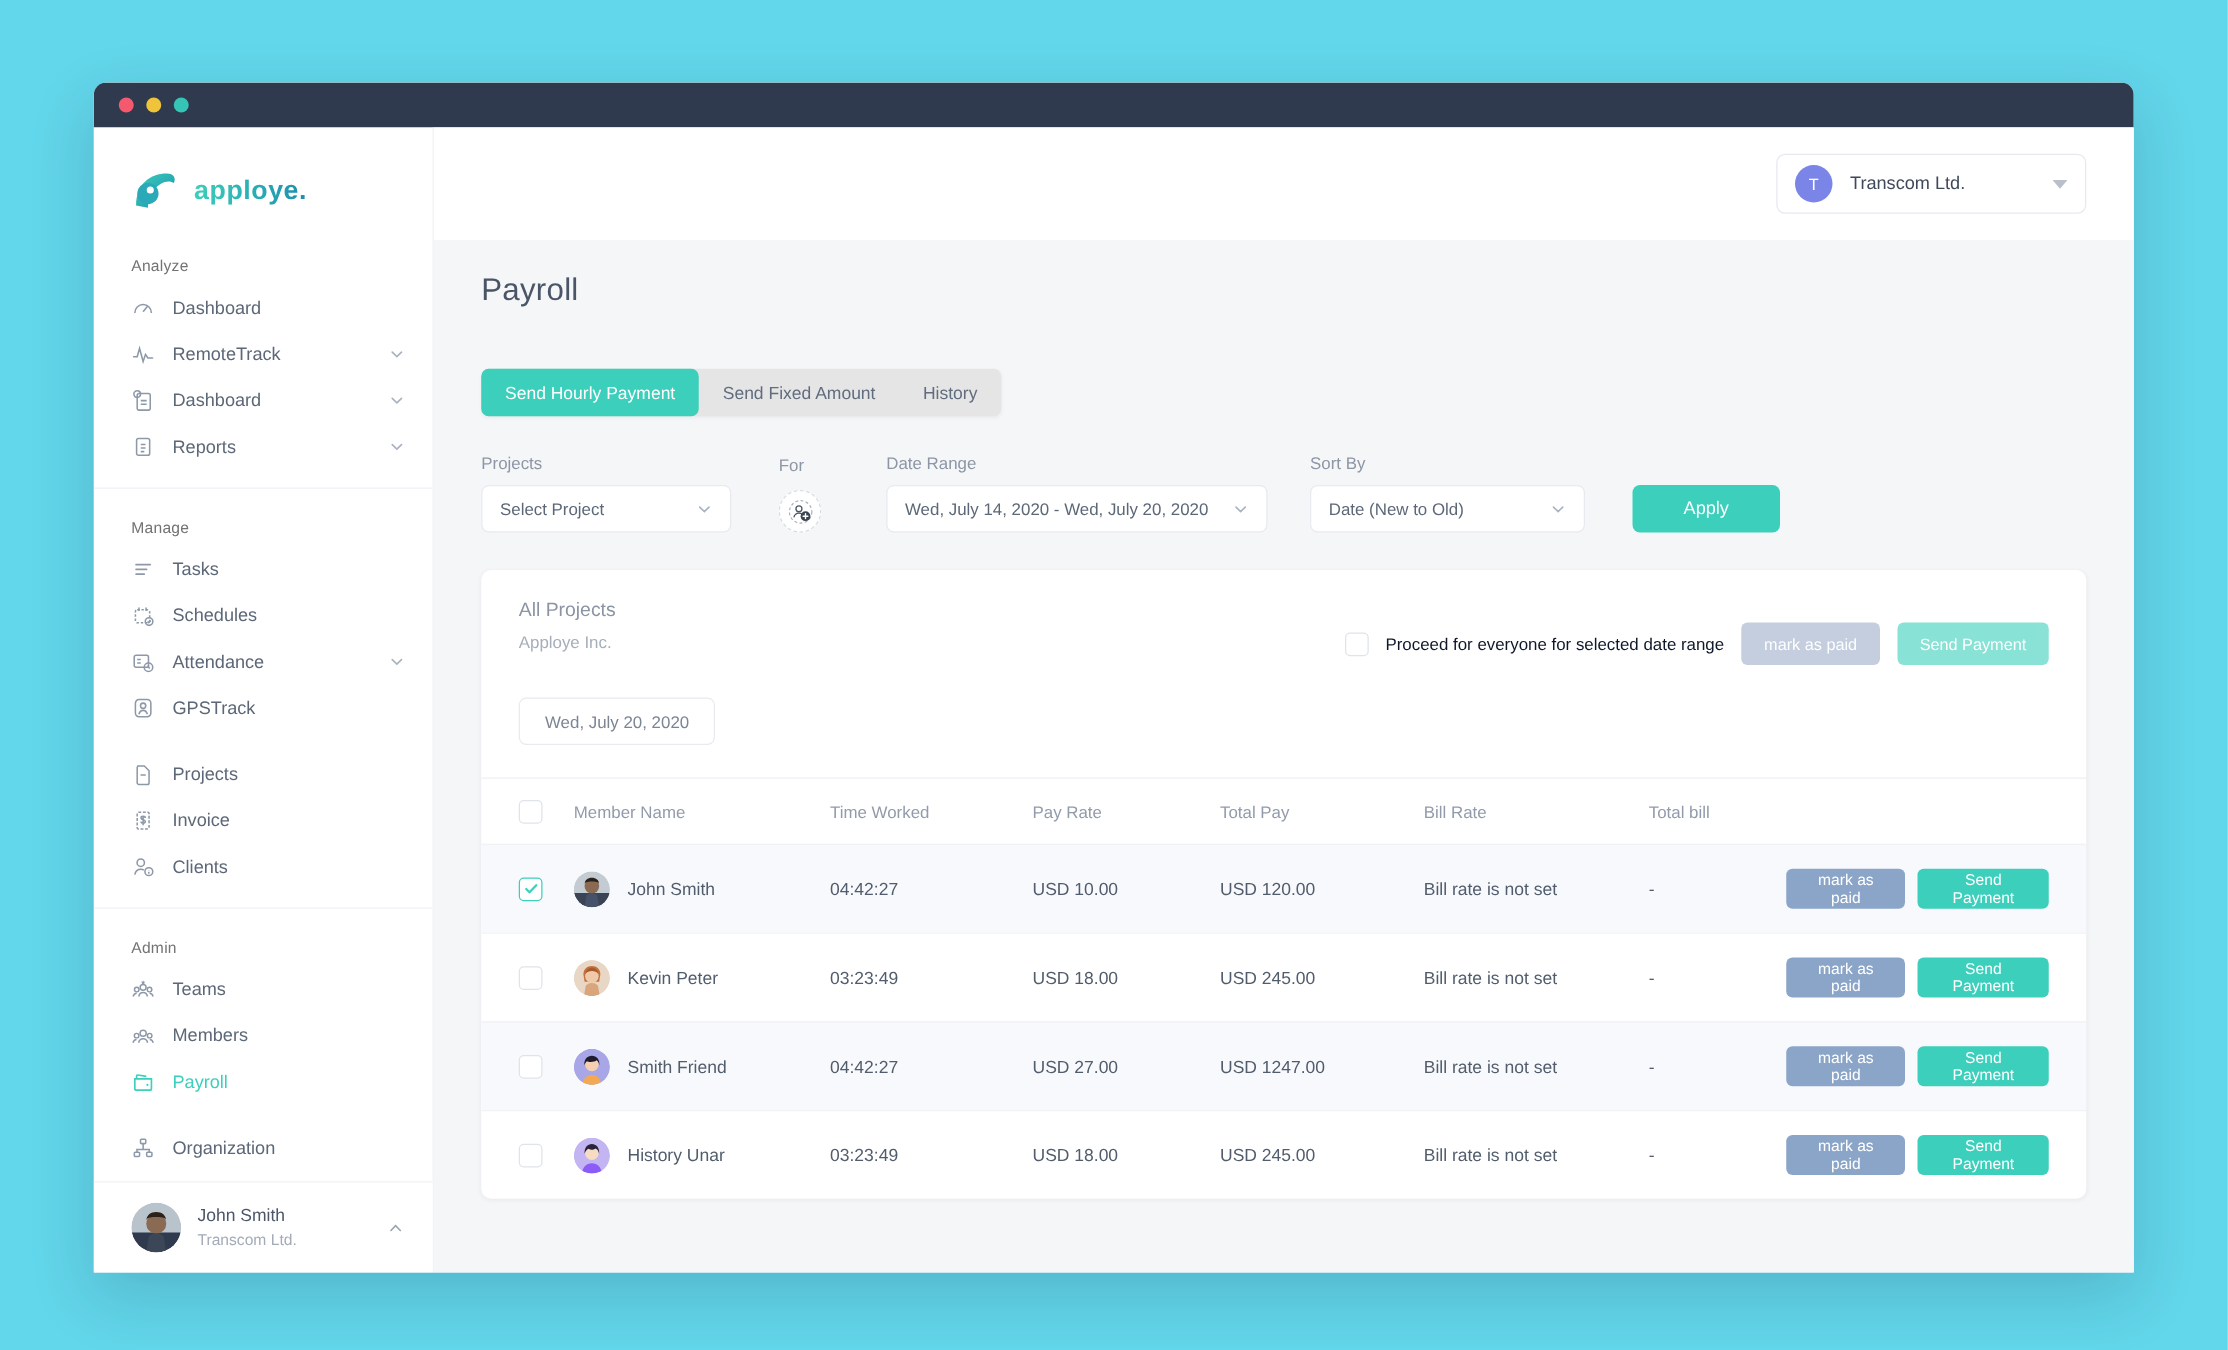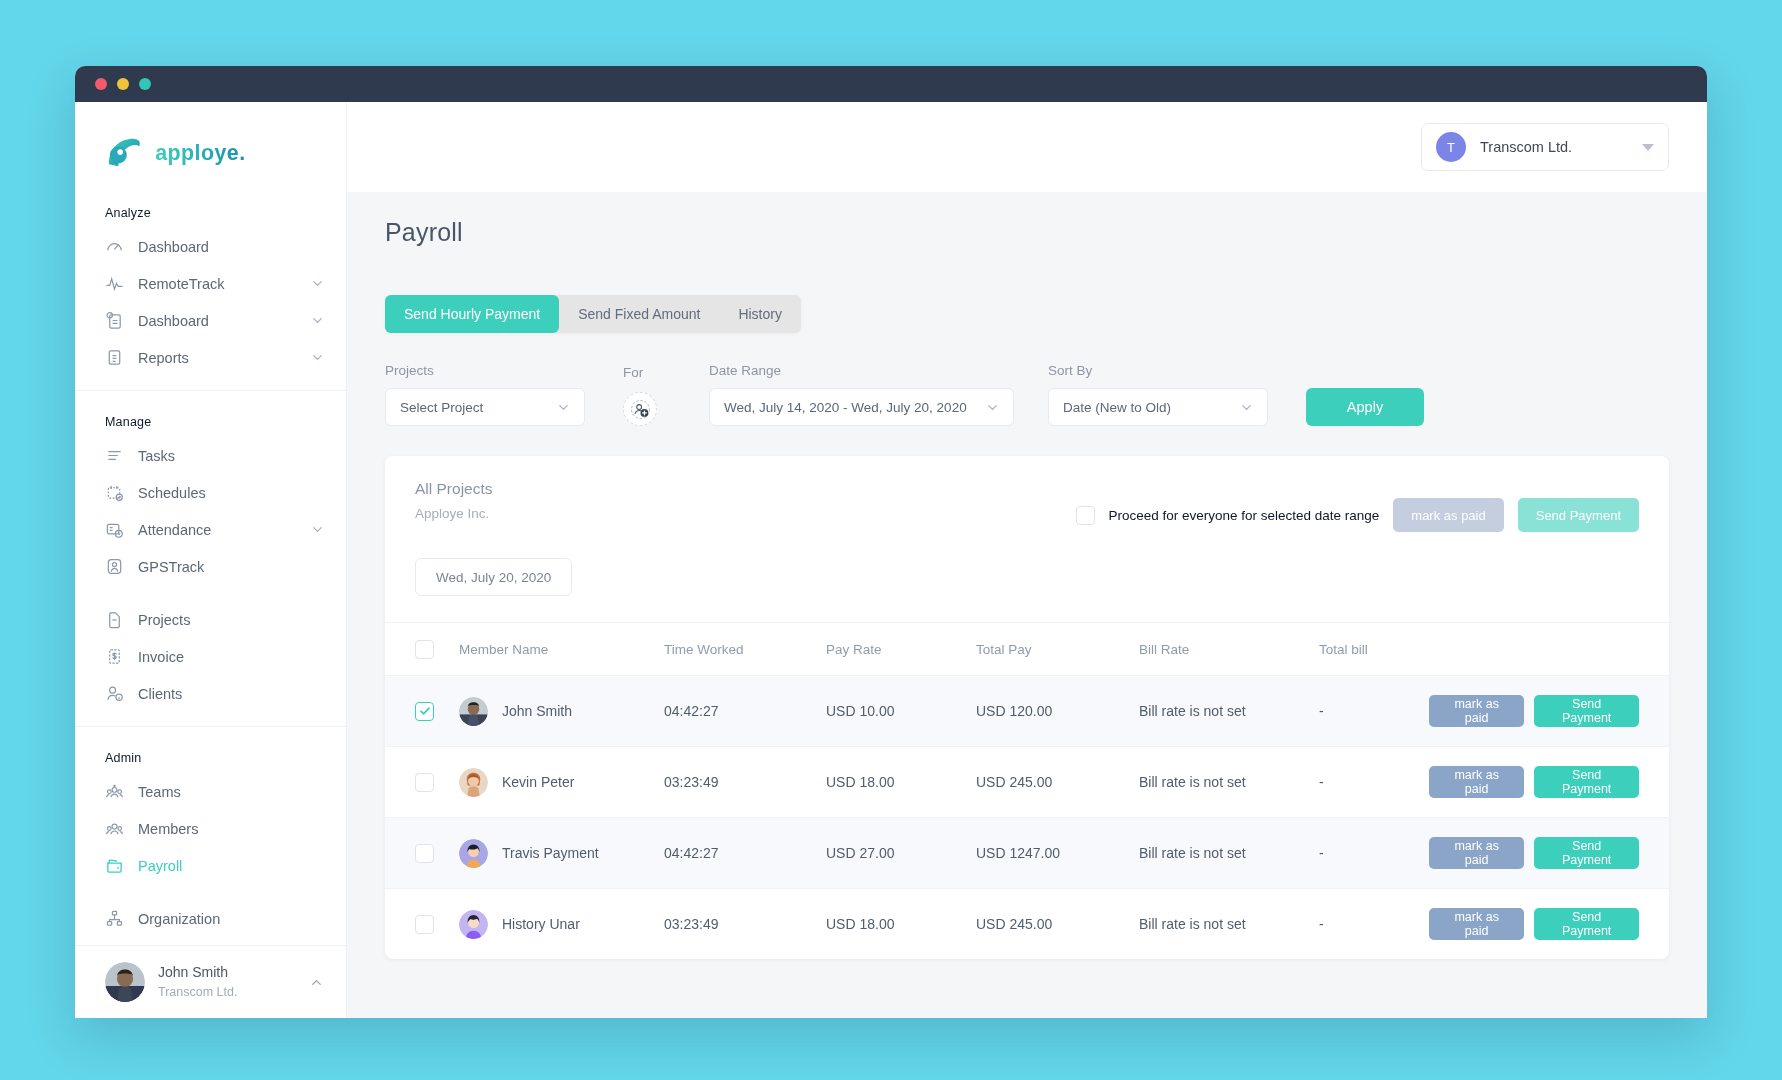--- a/index.html
+++ b/index.html
@@ -42,21 +42,21 @@
     border-right: 1px solid #eef1f5;
   }
   .logo-wrap { padding: 34px 0 24px 30px; display: flex; align-items: center; gap: 12px; }
   .logo-mark { width: 38px; height: 34px; flex: 0 0 38px; }
   .logo-text { height: 26px; }
 
   .nav { flex: 1 1 auto; overflow: hidden; padding-top: 6px; }
   .nav-group { padding: 0 0 14px 0; }
   .nav-group + .nav-group { border-top: 1px solid #eef1f5; padding-top: 18px; }
   .nav-label {
-    font-size: 12.5px; color: #0f172a; letter-spacing: .2px;
+    font-size: 12.5px; color: #737373; letter-spacing: .2px;
     padding: 6px 0 8px 30px;
   }
   .nav-item {
     display: flex; align-items: center; gap: 14px;
     padding: 9px 22px 9px 30px;
     font-size: 14.5px; color: #5c6777; cursor: pointer;
     position: relative;
   }
   .nav-item .nico { width: 19px; height: 19px; flex: 0 0 19px; display: block; color: #8d98a9; }
   .nav-item .nlabel { flex: 1 1 auto; }
@@ -696,21 +696,21 @@
                         </clipPath>
                       </defs>
                     <g clip-path="url(#a3)">
                       <rect width="30" height="30" fill="#a9a6e8"></rect>
                       <path d="M7.5 30c0-5.5 3.4-8.5 7.5-8.5s7.5 3 7.5 8.5z" fill="#f3a953"></path>
                       <circle cx="15" cy="13" r="5.6" fill="#f5cfb0"></circle>
                       <path d="M8.8 13.8c-.4-5 2.3-8 6.2-8s6.6 3 6.2 8c-.6-2.6-1.2-3.6-2.3-4.2-1 1.4-6.6 1.8-8 .7-.9.8-1.6 1.7-2.1 3.5z" fill="#1f1b2e"></path>
                     </g>
                   </svg>
                 </span>
-                <span class="td">Travis Payment</span>
+                <span class="td">Smith Friend</span>
               </div>
               <div class="c-time td">04:42:27</div>
               <div class="c-pay td">USD 27.00</div>
               <div class="c-total td">USD 1247.00</div>
               <div class="c-bill td">Bill rate is not set</div>
               <div class="c-tbill td">-</div>
               <div class="c-actions">
                 <button class="btn-mark-row">mark as paid</button>
                 <button class="btn-send-row">Send Payment</button>
               </div>

